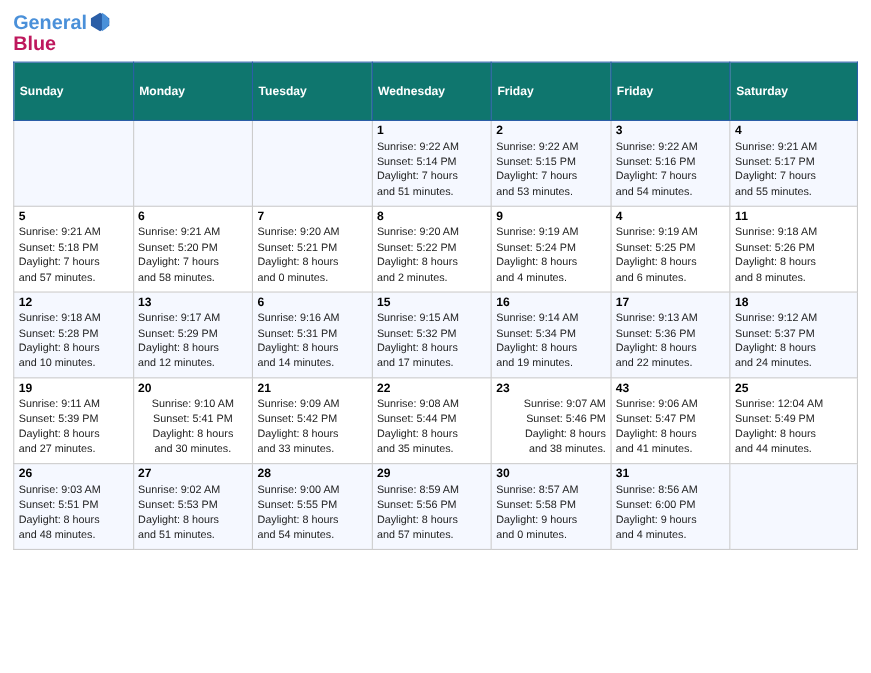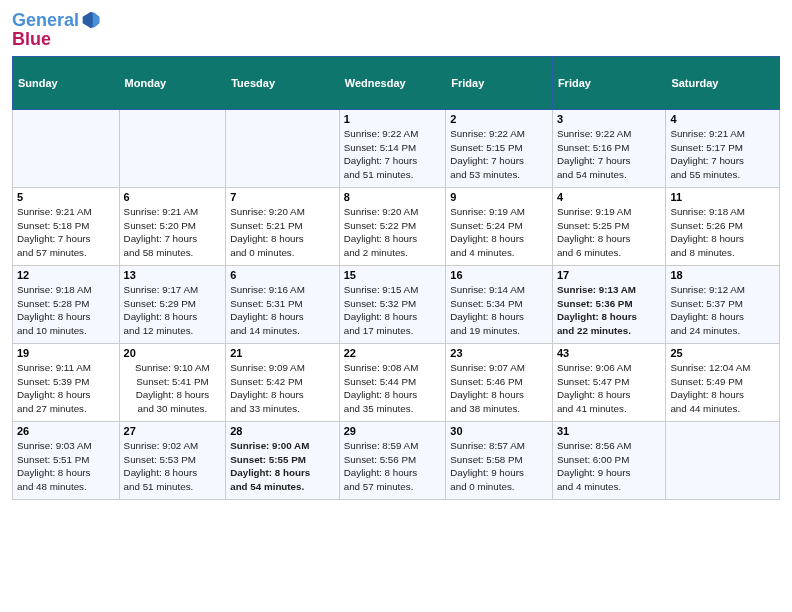--- a/index.html
+++ b/index.html
@@ -241,21 +241,21 @@
           </td>
           <td>
             <span class="day-num">16</span>
             <div class="day-info" style="white-space: pre-line;">Sunrise: 9:14 AM
 Sunset: 5:34 PM
 Daylight: 8 hours
 and 19 minutes.</div>
           </td>
           <td>
             <span class="day-num">17</span>
-            <div class="day-info" style="white-space: pre-line; font-weight: bold;">Sunrise: 9:13 AM
+            <div class="day-info" style="white-space: pre-line;">Sunrise: 9:13 AM
 Sunset: 5:36 PM
 Daylight: 8 hours
 and 22 minutes.</div>
           </td>
           <td>
             <span class="day-num">18</span>
             <div class="day-info" style="white-space: pre-line;">Sunrise: 9:12 AM
 Sunset: 5:37 PM
 Daylight: 8 hours
 and 24 minutes.</div>
@@ -285,21 +285,21 @@
           </td>
           <td>
             <span class="day-num">22</span>
             <div class="day-info" style="white-space: pre-line;">Sunrise: 9:08 AM
 Sunset: 5:44 PM
 Daylight: 8 hours
 and 35 minutes.</div>
           </td>
           <td>
             <span class="day-num">23</span>
-            <div class="day-info" style="white-space: pre-line;">Sunrise: 9:07 AM
+            <div class="day-info" style="white-space: pre-line; text-align: right;">Sunrise: 9:07 AM
 Sunset: 5:46 PM
 Daylight: 8 hours
 and 38 minutes.</div>
           </td>
           <td>
             <span class="day-num">43</span>
             <div class="day-info" style="white-space: pre-line;">Sunrise: 9:06 AM
 Sunset: 5:47 PM
 Daylight: 8 hours
 and 41 minutes.</div>
@@ -322,21 +322,21 @@
           </td>
           <td>
             <span class="day-num">27</span>
             <div class="day-info" style="white-space: pre-line;">Sunrise: 9:02 AM
 Sunset: 5:53 PM
 Daylight: 8 hours
 and 51 minutes.</div>
           </td>
           <td>
             <span class="day-num">28</span>
-            <div class="day-info" style="white-space: pre-line; font-weight: bold;">Sunrise: 9:00 AM
+            <div class="day-info" style="white-space: pre-line;">Sunrise: 9:00 AM
 Sunset: 5:55 PM
 Daylight: 8 hours
 and 54 minutes.</div>
           </td>
           <td>
             <span class="day-num">29</span>
             <div class="day-info" style="white-space: pre-line;">Sunrise: 8:59 AM
 Sunset: 5:56 PM
 Daylight: 8 hours
 and 57 minutes.</div>

